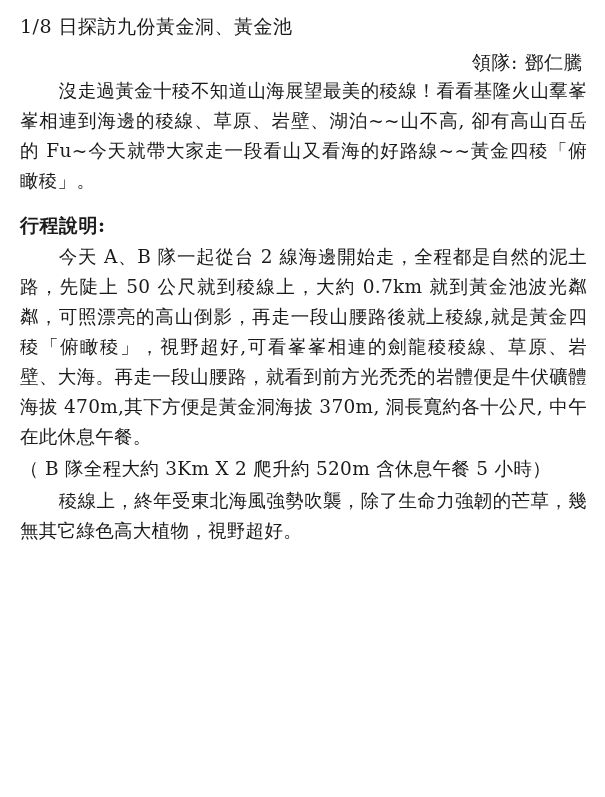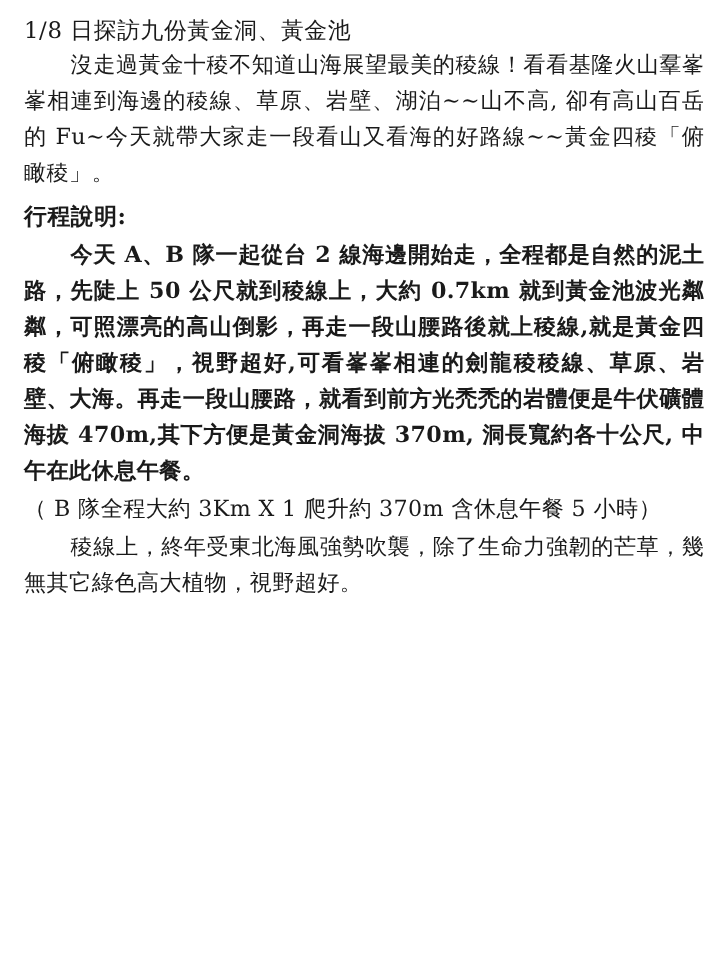--- a/index.html
+++ b/index.html
@@ -46,49 +46,49 @@
   .indent {
     text-indent: 2.1em;
   }
   .block-gap-1 {
     margin-top: 0;
   }
   .section-head {
     font-size: 19px;
     font-weight: bold;
     line-height: 1.6;
-    margin-top: 6px;
+    margin-top: 14px;
     letter-spacing: 0.5px;
   }
   .para-tight {
     margin-top: 2px;
-    font-weight: bold;
   }
   .note {
     font-size: 18.5px;
     line-height: 1.62;
     letter-spacing: 0.3px;
     margin-top: 2px;
   }
   .last-para {
     margin-top: 2px;
   }
 </style>
 </head>
 <body>
 
 <div class="page">
 
   <div class="doc-title">1/8 日探訪九份黃金洞、黃金池</div>
 
+  <div class="byline">領隊: 鄧仁騰</div>
 
   <div class="para indent block-gap-1">沒走過黃金十稜不知道山海展望最美的稜線！看看基隆火山羣峯峯相連到海邊的稜線、草原、岩壁、湖泊~~山不高, 卻有高山百岳的 Fu~今天就帶大家走一段看山又看海的好路線~~黃金四稜「俯瞰稜」。</div>
 
   <div class="section-head">行程說明:</div>
 
   <div class="para indent para-tight">今天 A、B 隊一起從台 2 線海邊開始走，全程都是自然的泥土路，先陡上 50 公尺就到稜線上，大約 0.7km 就到黃金池波光粼粼，可照漂亮的高山倒影，再走一段山腰路後就上稜線,就是黃金四稜「俯瞰稜」，視野超好,可看峯峯相連的劍龍稜稜線、草原、岩壁、大海。再走一段山腰路，就看到前方光禿禿的岩體便是牛伏礦體海拔 470m,其下方便是黃金洞海拔 370m, 洞長寬約各十公尺, 中午在此休息午餐。</div>
 
-  <div class="note">（ B 隊全程大約 3Km X 1 爬升約 370m 含休息午餐 5 小時）</div>
+  <div class="note">（ B 隊全程大約 3Km X 2 爬升約 520m 含休息午餐 5 小時）</div>
 
 
   <div class="para indent last-para">稜線上，終年受東北海風強勢吹襲，除了生命力強韌的芒草，幾無其它綠色高大植物，視野超好。</div>
 
 </div>
 
 </body></html>

